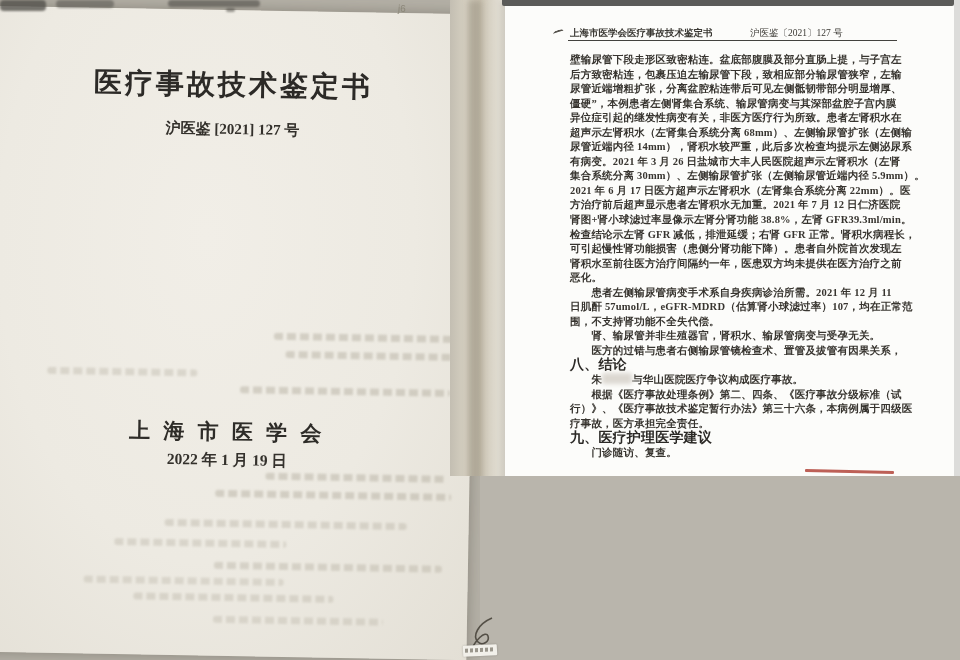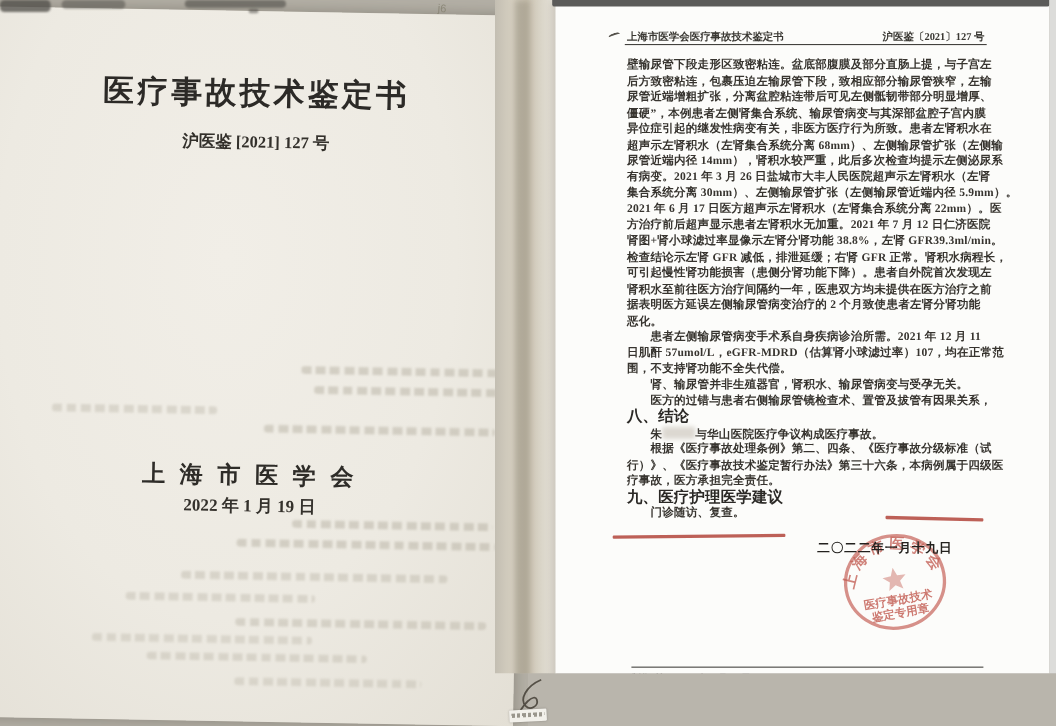--- a/index.html
+++ b/index.html
@@ -19,35 +19,35 @@
           font-size:21px;font-weight:700;letter-spacing:4px;color:#2e2c28;}
   .lp-date{position:absolute;left:0;top:440px;width:100%;text-align:center;
            font-size:15.5px;font-weight:600;color:#34312c;}
   .smudge{position:absolute;background:#4e4c47;border-radius:4px;filter:blur(1px);}
   .corner-mark{position:absolute;left:398px;top:3px;font-size:10px;color:#8b8778;
                font-family:"Liberation Sans",sans-serif;transform:rotate(4deg);}
   .bleed{position:absolute;height:7px;border-radius:3px;opacity:.4;filter:blur(1px);
          background:repeating-linear-gradient(90deg,#aaa494 0 9px,transparent 9px 13px);}
 
   
-  .right-photo{position:absolute;left:450px;top:0;width:510px;height:612px;overflow:hidden;}
+  .right-photo{position:absolute;left:450px;top:0;width:510px;height:476px;overflow:hidden;}
   .edge-band{position:absolute;left:0;top:0;width:56px;height:660px;
              background:linear-gradient(90deg,#c3beb2 0%,#d6d0c1 28%,#cdc5b3 52%,#d9d4c7 74%,#ece9e1 100%);}
   .edge-shadow{position:absolute;left:18px;top:0;width:14px;height:660px;
                background:rgba(138,131,115,.45);filter:blur(3px);}
   .right-paper{position:absolute;left:55px;top:0;width:449px;height:660px;background:#fcfcfa;
                box-shadow:-4px 0 6px rgba(120,112,95,.25);}
   .top-bar{position:absolute;left:52px;top:0;width:452px;height:6px;background:#5b5b59;border-radius:0 0 2px 2px;}
   .right-edge{position:absolute;left:504px;top:0;width:6px;height:660px;background:#dcdcda;}
   .tilde-mark{position:absolute;left:103px;top:30px;width:11px;height:5px;
               border-top:2px solid #55524c;border-radius:60%;transform:rotate(-18deg);}
 
   .rp-header-left{position:absolute;left:120px;top:27px;font-size:9.5px;font-weight:700;color:#3a3833;white-space:nowrap;}
-  .rp-header-right{position:absolute;left:300px;top:27px;width:145px;text-align:right;
-                   font-size:9.5px;font-weight:700;color:#3a3833;white-space:nowrap;}
+  .rp-header-right{position:absolute;left:300px;top:27px;width:145px;text-align:left;
+                   font-size:9.5px;font-weight:400;color:#3a3833;white-space:nowrap;}
   .rp-header-rule{position:absolute;left:118px;top:40px;width:329px;height:0;border-top:1.5px solid #43423e;}
 
   .rp-body{position:absolute;left:120px;top:53px;width:332px;}
   .tline{height:14.55px;line-height:14.55px;font-size:10.5px;letter-spacing:.2px;
          color:#37342f;font-weight:600;white-space:nowrap;}
   .tline.heading{font-size:14px;font-weight:800;color:#2b2926;}
   .redact{display:inline-block;width:30px;height:11px;vertical-align:-1px;
           background:#dcd8d1;filter:blur(2px);border-radius:2px;}
 
   .red-underline{position:absolute;background:#b2443a;border-radius:1px;opacity:.85;}
@@ -127,21 +127,20 @@
           <div class="tline">超声示左肾积水（左肾集合系统分离 68mm）、左侧输尿管扩张（左侧输</div>
           <div class="tline">尿管近端内径 14mm），肾积水较严重，此后多次检查均提示左侧泌尿系</div>
           <div class="tline">有病变。2021 年 3 月 26 日盐城市大丰人民医院超声示左肾积水（左肾</div>
           <div class="tline">集合系统分离 30mm）、左侧输尿管扩张（左侧输尿管近端内径 5.9mm）。</div>
           <div class="tline">2021 年 6 月 17 日医方超声示左肾积水（左肾集合系统分离 22mm）。医</div>
           <div class="tline">方治疗前后超声显示患者左肾积水无加重。2021 年 7 月 12 日仁济医院</div>
           <div class="tline">肾图+肾小球滤过率显像示左肾分肾功能 38.8%，左肾 GFR39.3ml/min。</div>
           <div class="tline">检查结论示左肾 GFR 减低，排泄延缓；右肾 GFR 正常。肾积水病程长，</div>
           <div class="tline">可引起慢性肾功能损害（患侧分肾功能下降）。患者自外院首次发现左</div>
           <div class="tline">肾积水至前往医方治疗间隔约一年，医患双方均未提供在医方治疗之前</div>
-          <div class="tline">据表明医方延误左侧输尿管病变治疗的 2 个月致使患者左肾分肾功能</div>
           <div class="tline">恶化。</div>
           <div class="tline">　　患者左侧输尿管病变手术系自身疾病诊治所需。2021 年 12 月 11</div>
           <div class="tline">日肌酐 57umol/L，eGFR-MDRD（估算肾小球滤过率）107，均在正常范</div>
           <div class="tline">围，不支持肾功能不全失代偿。</div>
           <div class="tline">　　肾、输尿管并非生殖器官，肾积水、输尿管病变与受孕无关。</div>
           <div class="tline">　　医方的过错与患者右侧输尿管镜检查术、置管及拔管有因果关系，</div>
         </div>
       <div class="tline heading">八、结论</div>
       <div class="tline"><span>　　朱</span><span class="redact"></span><span>与华山医院医疗争议构成医疗事故。</span></div>
       <div>

